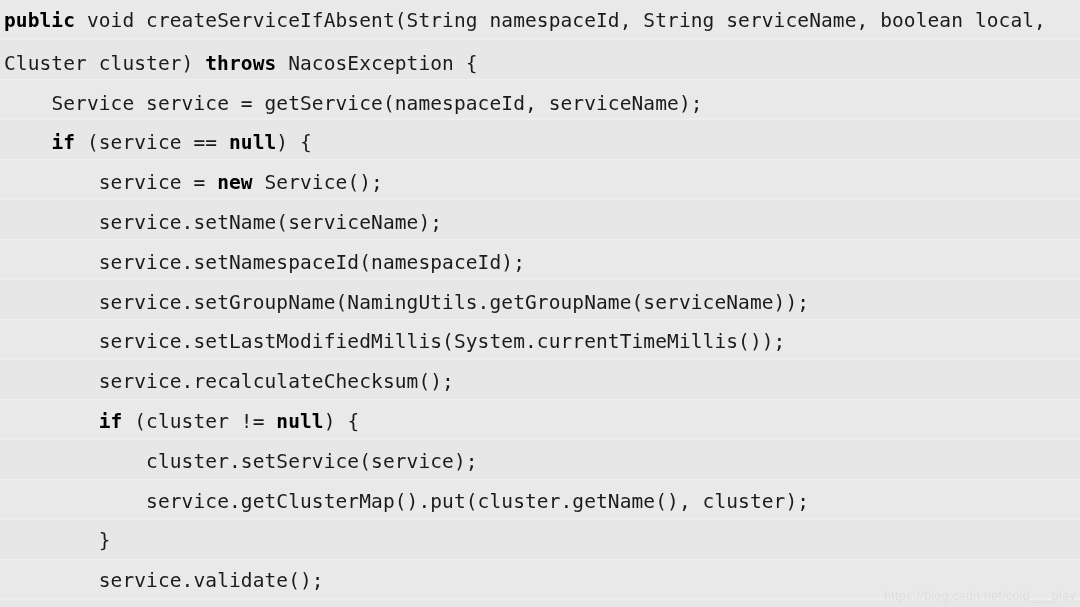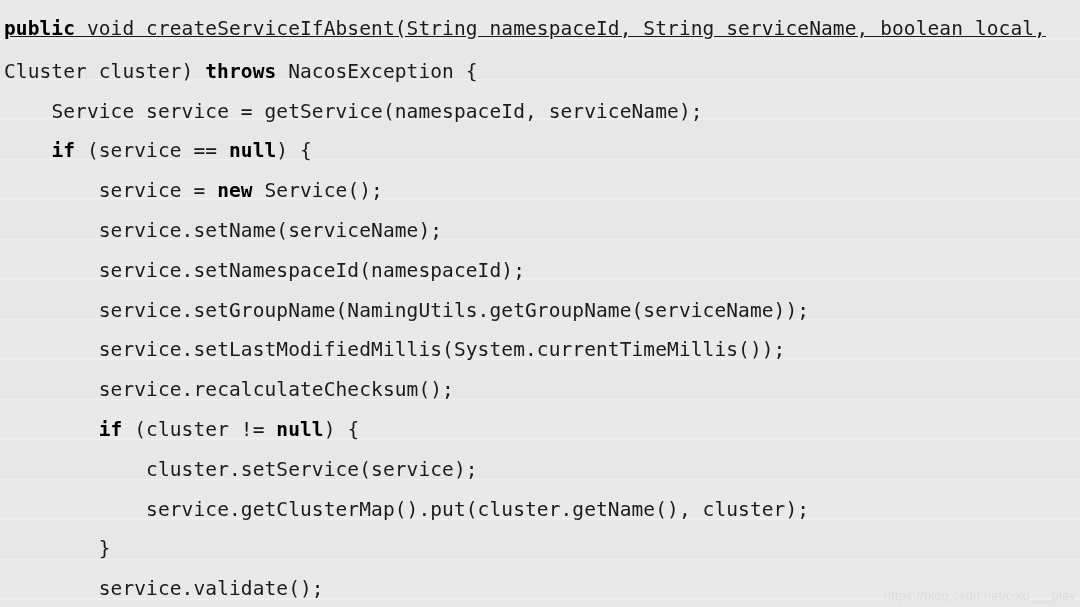--- a/index.html
+++ b/index.html
@@ -49,21 +49,21 @@
     line-height: 39.8px;
     font-size: 19.5px;
     letter-spacing: 0.1px;
     color: #1b1b1b;
     white-space: pre;
     padding-left: 4px;
     font-weight: 400;
     overflow: hidden;
   }
 
-  .code-line.first { padding-top: 9px; height: 42.8px; line-height: 39.8px; text-decoration: underline; }
+  .code-line.first { padding-top: 1px; height: 42.8px; line-height: 39.8px; }
 
   .kw { font-weight: 700; color: #000000; }
 
   .watermark {
     position: absolute;
     right: 4px;
     bottom: 4px;
     z-index: 3;
     font-family: "Liberation Sans", sans-serif;
     font-size: 12.5px;

